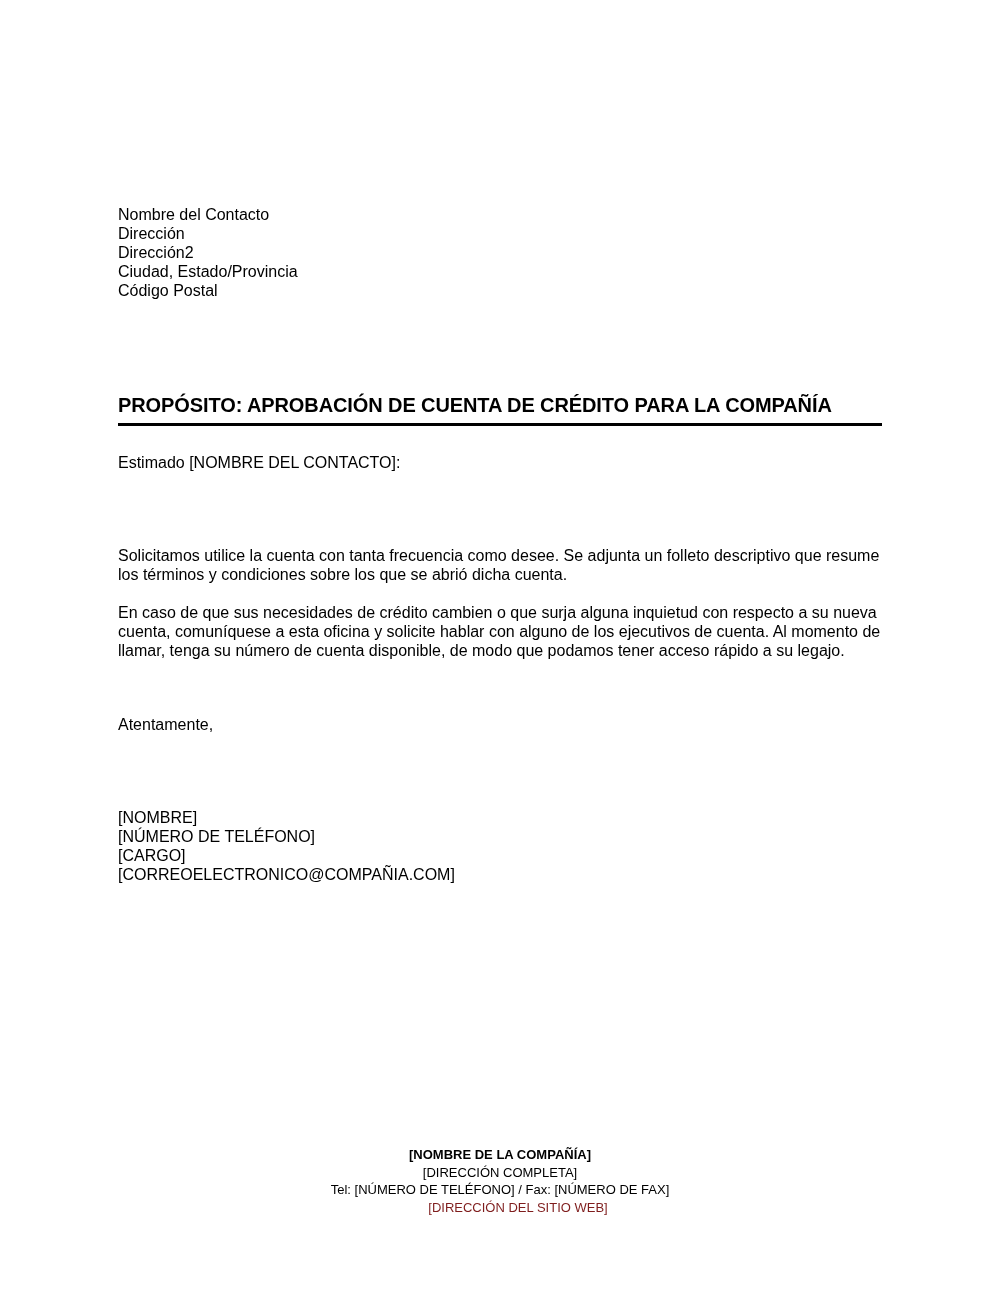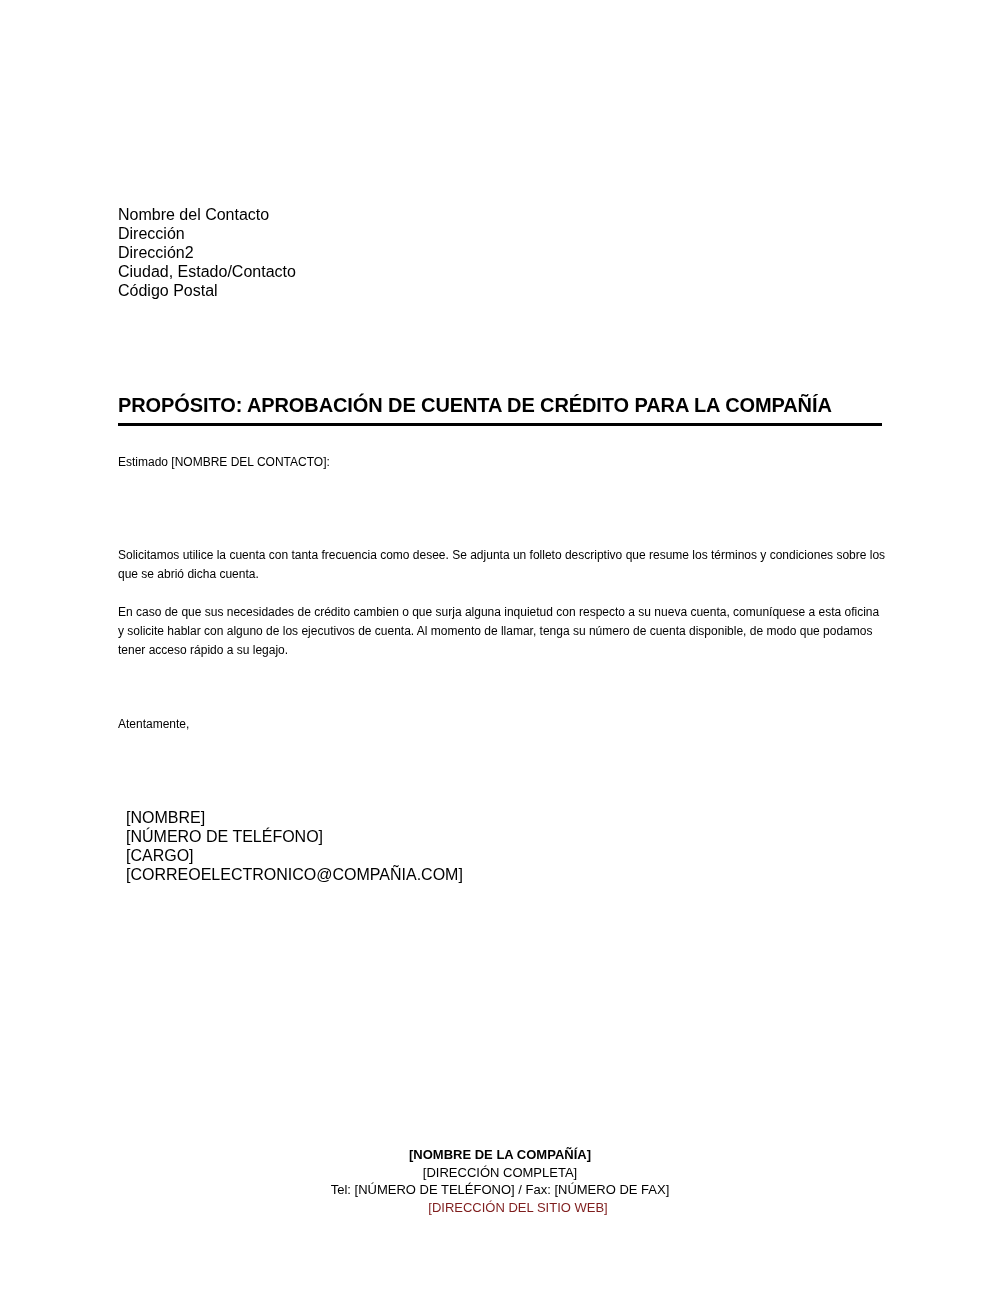--- a/index.html
+++ b/index.html
@@ -46,35 +46,34 @@
       left: 118px;
       top: 423px;
       width: 764px;
       height: 3px;
       background: #000000;
     }
     .body-text {
       position: absolute;
       left: 118px;
       width: 770px;
-      font-size: 12px;
+      font-size: 16px;
       line-height: 19px;
     }
     .salutation { top: 453px; }
     .p1 { top: 490px; }
     .p2 { top: 546px; }
     .p3 { top: 603px; }
     .closing { top: 715px; }
     .sig {
       position: absolute;
       left: 118px;
       top: 808px;
       font-size: 16px;
       line-height: 19px;
-      margin-left: 8px;
     }
     .sig div { white-space: nowrap; }
     .footer {
       position: absolute;
       left: 0;
       width: 1000px;
       top: 1146px;
       text-align: center;
       font-size: 13px;
       line-height: 17.5px;
@@ -84,21 +83,21 @@
   </style>
 </head>
 <body>
 
 <div class="page">
 
   <div class="addr">
     <div>Nombre del Contacto</div>
     <div>Dirección</div>
     <div>Dirección2</div>
-    <div>Ciudad, Estado/Contacto</div>
+    <div>Ciudad, Estado/Provincia</div>
     <div>Código Postal</div>
   </div>
 
   <div class="subject">PROPÓSITO: APROBACIÓN DE CUENTA DE CRÉDITO PARA LA COMPAÑÍA</div>
   <div class="rule"></div>
 
   <div class="body-text salutation">Estimado [NOMBRE DEL CONTACTO]:</div>
   <div class="body-text p2">Solicitamos utilice la cuenta con tanta frecuencia como desee. Se adjunta un folleto descriptivo que resume los términos y condiciones sobre los que se abrió dicha cuenta.</div>
   <div class="body-text closing">Atentamente,</div>
   <div class="body-text p3">En caso de que sus necesidades de crédito cambien o que surja alguna inquietud con respecto a su nueva cuenta, comuníquese a esta oficina y solicite hablar con alguno de los ejecutivos de cuenta. Al momento de llamar, tenga su número de cuenta disponible, de modo que podamos tener acceso rápido a su legajo.</div>

